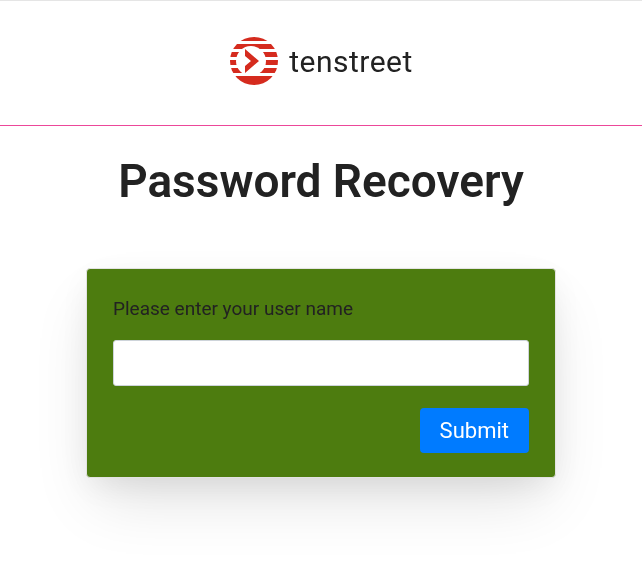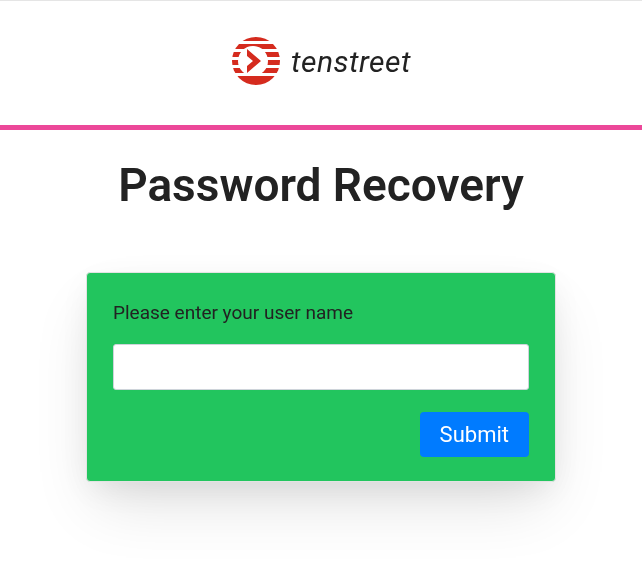--- a/index.html
+++ b/index.html
@@ -9,24 +9,23 @@
     }
     body {
       font-family: -apple-system, BlinkMacSystemFont, "Segoe UI", Roboto, "Helvetica Neue", Arial, sans-serif;
       background: #ffffff;
       width: 642px;
       height: 577px;
       overflow: hidden;
     }
     .header {
       border-top: 1px solid #e5e5e5;
-      border-bottom: 5px solid #ec4899;
+      border-bottom: 1px solid #ec4899;
       padding: 35px 0;
       text-align: center;
-      font-style: italic;
     }
     .logo-wrap {
       display: inline-flex;
       align-items: center;
       gap: 10px;
     }
     .logo-icon {
       width: 50px;
       height: 50px;
       position: relative;
@@ -46,21 +45,21 @@
       font-weight: 600;
       color: #222;
       margin-bottom: 60px;
     }
     .card-shadow-wrap {
       display: inline-block;
       position: relative;
     }
     .card {
       width: 470px;
-      background: #22c55e;
+      background: #4d7c0f;
       border: 1px solid #e3e3e3;
       border-radius: 4px;
       padding: 28px 26px 24px 26px;
       text-align: left;
       box-shadow: 0 30px 60px -10px rgba(0,0,0,0.12), 0 10px 30px -5px rgba(0,0,0,0.08);
       margin: 0 auto;
     }
     .prompt {
       font-size: 19px;
       color: #222;

